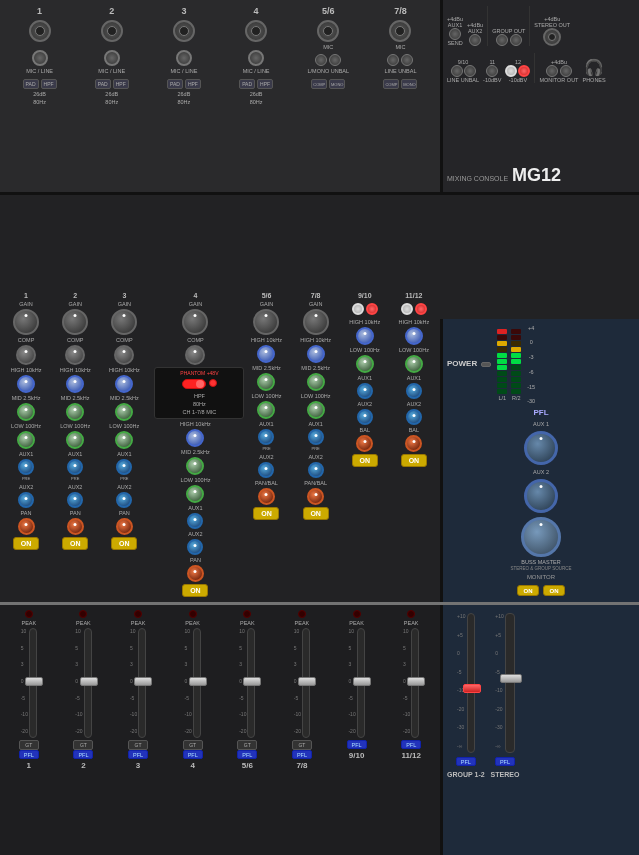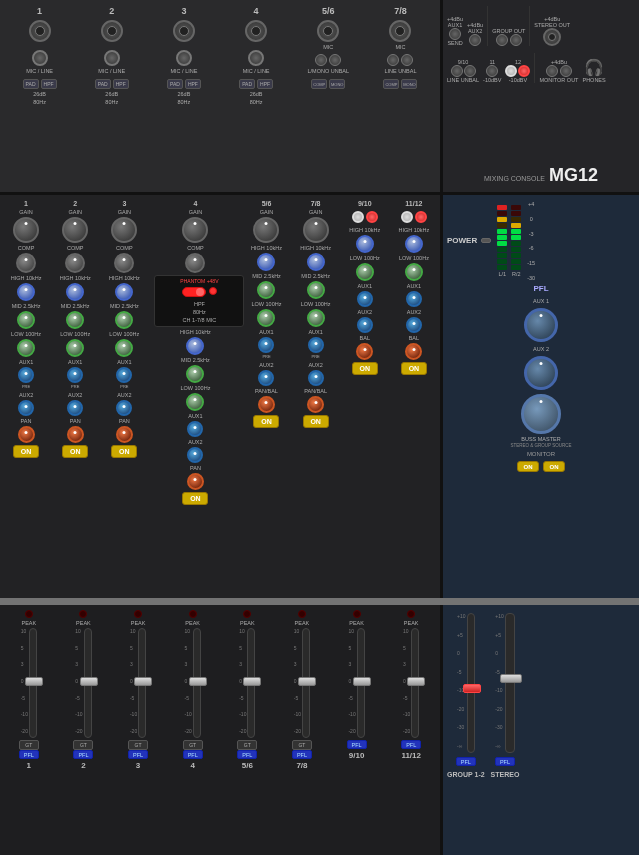--- a/index.html
+++ b/index.html
@@ -78,22 +78,23 @@
       height: 195px;
       background: #2a2a2c;
       border-bottom: 3px solid #111;
       display: flex;
       position: relative;
     }
 
     .section-middle {
       height: 410px;
       background: #222224;
-      border-bottom: 7px solid #737373;
-      display: flex;
+      border-bottom: 3px solid #737373;
+      display: flex;
+      align-items: flex-end;
     }
 
     .section-bottom {
       height: 250px;
       background: #1e1e20;
       display: flex;
     }
 
     
     .left-channels-top {
@@ -586,21 +587,21 @@
           </div>
           <div class="lbl-micro">MONITOR OUT</div>
         </div>
         <div class="io-group">
           <div style="font-size:16px;color:#aaa">🎧</div>
           <div class="lbl-micro">PHONES</div>
         </div>
       </div>
 
       <div style="margin-top:auto;text-align:right">
-        <div style="display:flex;align-items:baseline;justify-content:center;gap:4px">
+        <div style="display:flex;align-items:baseline;justify-content:flex-start;gap:4px">
           <div style="color:#999;font-size:7px">MIXING CONSOLE</div>
           <div style="color:#eee;font-size:18px;font-weight:bold">MG12</div>
         </div>
       </div>
     </div>
   </div>
 
   <div class="section-middle">
     <div class="left-strips-mid">
 

